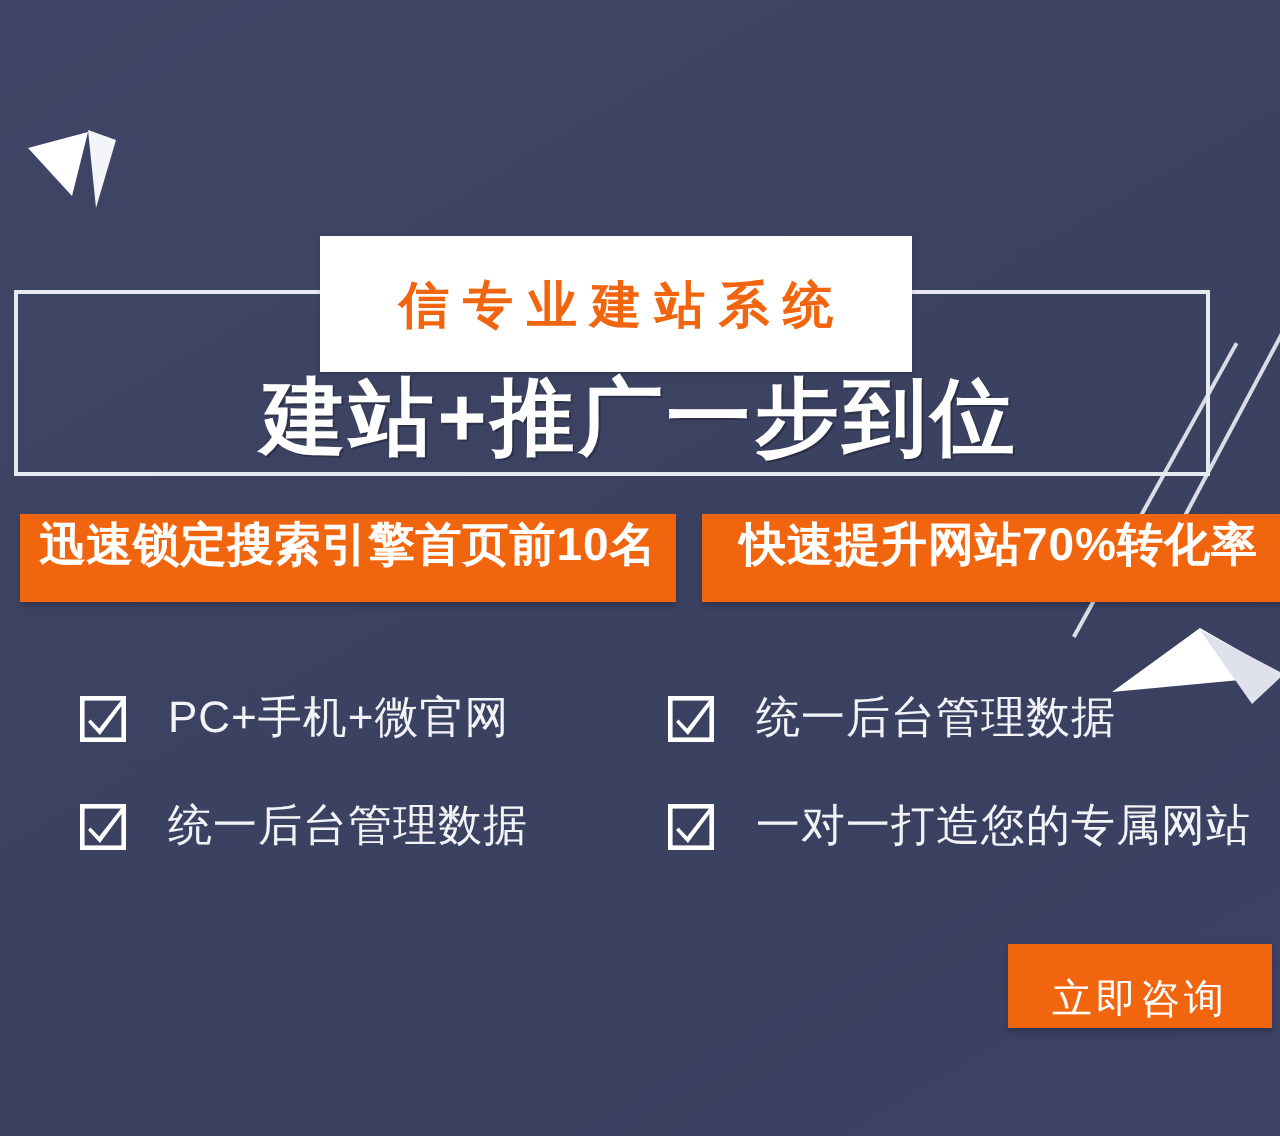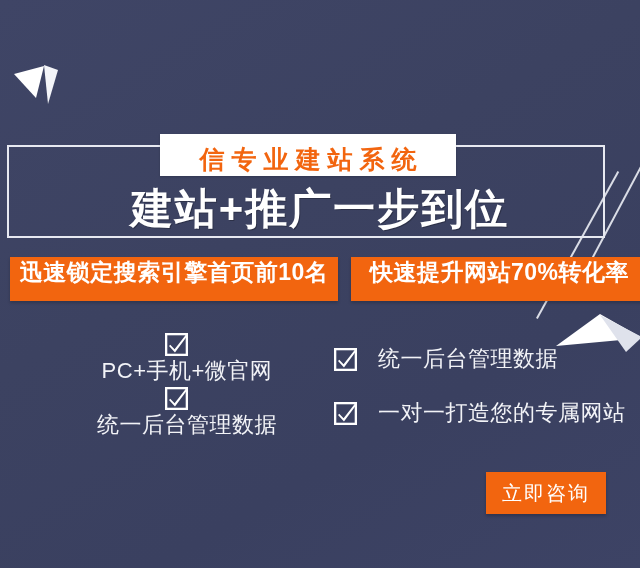--- a/index.html
+++ b/index.html
@@ -65,28 +65,27 @@
     border: 2px solid #e7e9f1;
     box-sizing: border-box;
   }
 
   
   .plaque {
     position: absolute;
     left: 160px;
     top: 118px;
     width: 296px;
-    height: 42px;
+    height: 68px;
     background: #ffffff;
     box-sizing: border-box;
     display: flex;
-    align-items: flex-end;
+    align-items: center;
     justify-content: center;
     box-shadow: 0 1px 2px rgba(0,0,0,.18);
-    margin-top: 16px;
   }
   .plaque-text {
     color: #f2650f;
     font-size: 25px;
     font-weight: bold;
     letter-spacing: 7px;
     text-indent: 7px;
     white-space: nowrap;
   }
 
@@ -140,47 +139,47 @@
   }
   .feat-row {
     display: flex;
     height: 54px;
     align-items: center;
   }
   .feat {
     display: flex;
     align-items: center;
   }
-  .feat-col-1 { width: 294px; flex-direction: column; }
+  .feat-col-1 { width: 294px; }
   .feat-col-2 { width: 300px; }
   .check-icon {
     width: 23px;
     height: 23px;
     flex: 0 0 auto;
     margin-right: 21px;
   }
   .feat-label {
     color: #f2f3f7;
     font-size: 22px;
     white-space: nowrap;
     letter-spacing: .5px;
   }
 
   
   .cta {
     position: absolute;
-    left: 486px;
+    left: 504px;
     top: 472px;
-    width: 120px;
+    width: 132px;
     height: 42px;
     background: #f2650f;
     border: 0;
     cursor: pointer;
     display: flex;
-    align-items: center;
+    align-items: flex-end;
     justify-content: center;
     box-shadow: 0 2px 3px rgba(0,0,0,.22);
   }
   .cta-text {
     color: #ffffff;
     font-size: 20px;
     letter-spacing: 2px;
     white-space: nowrap;
   }
 </style>

